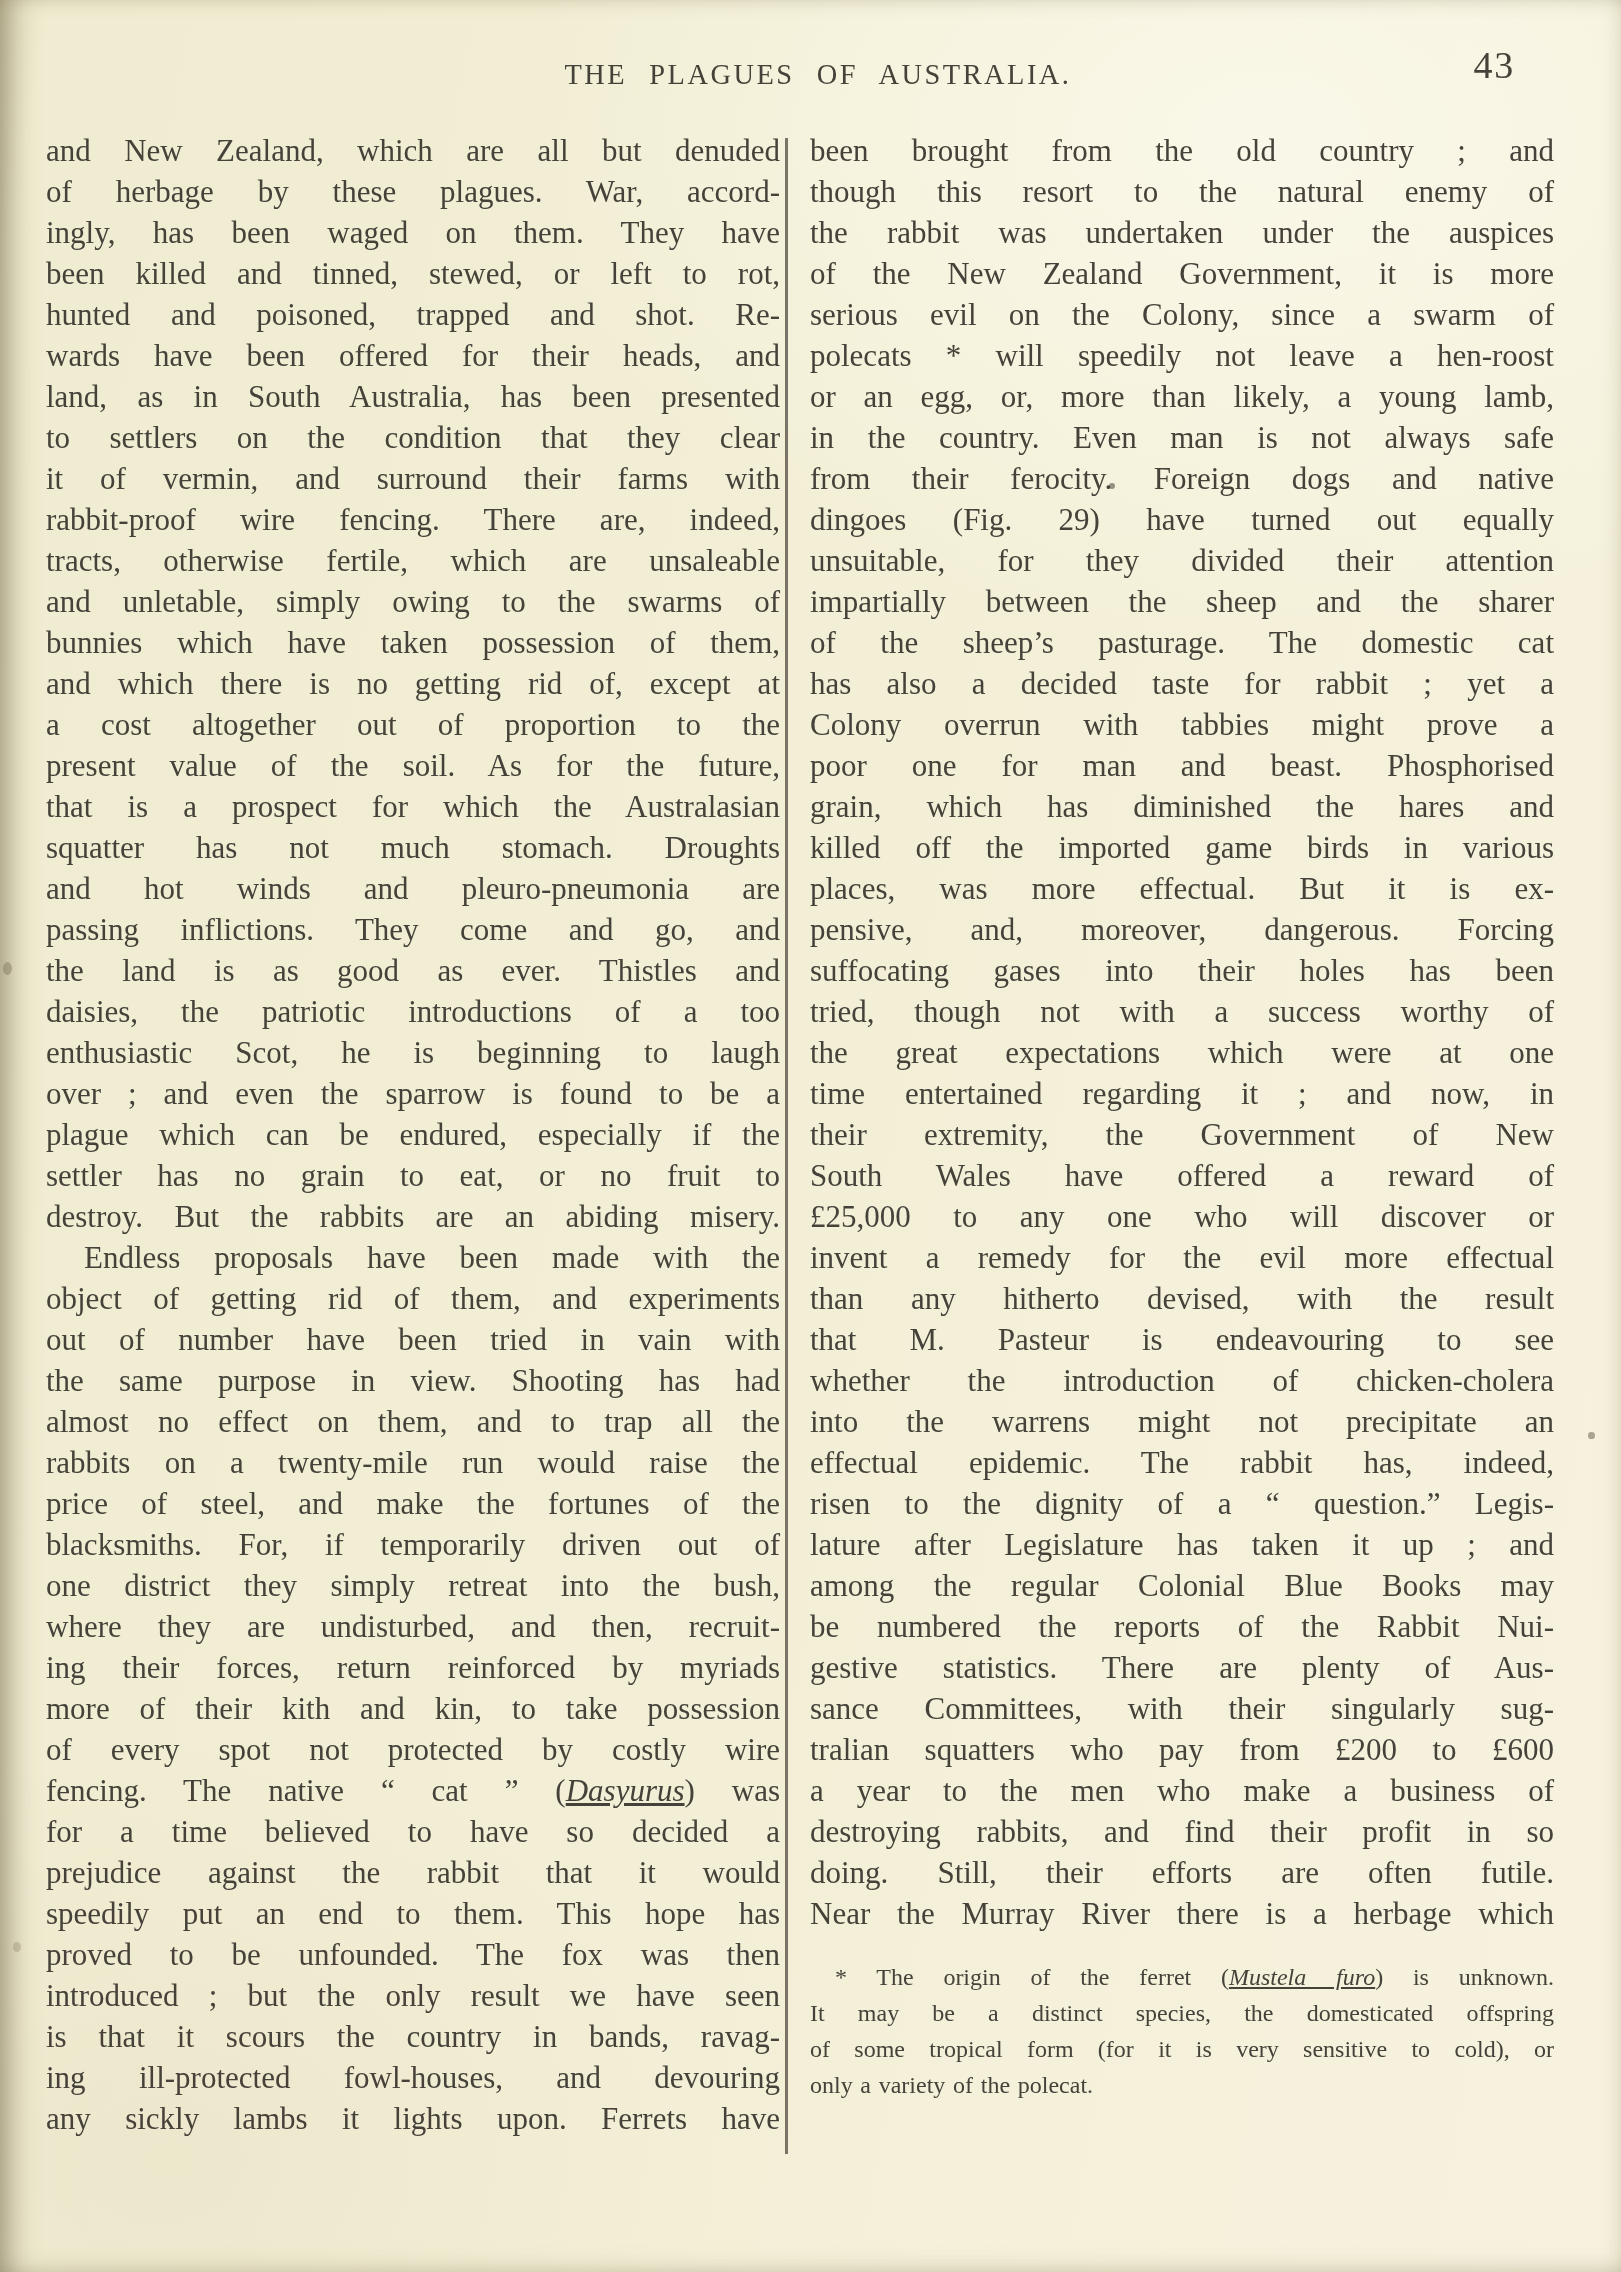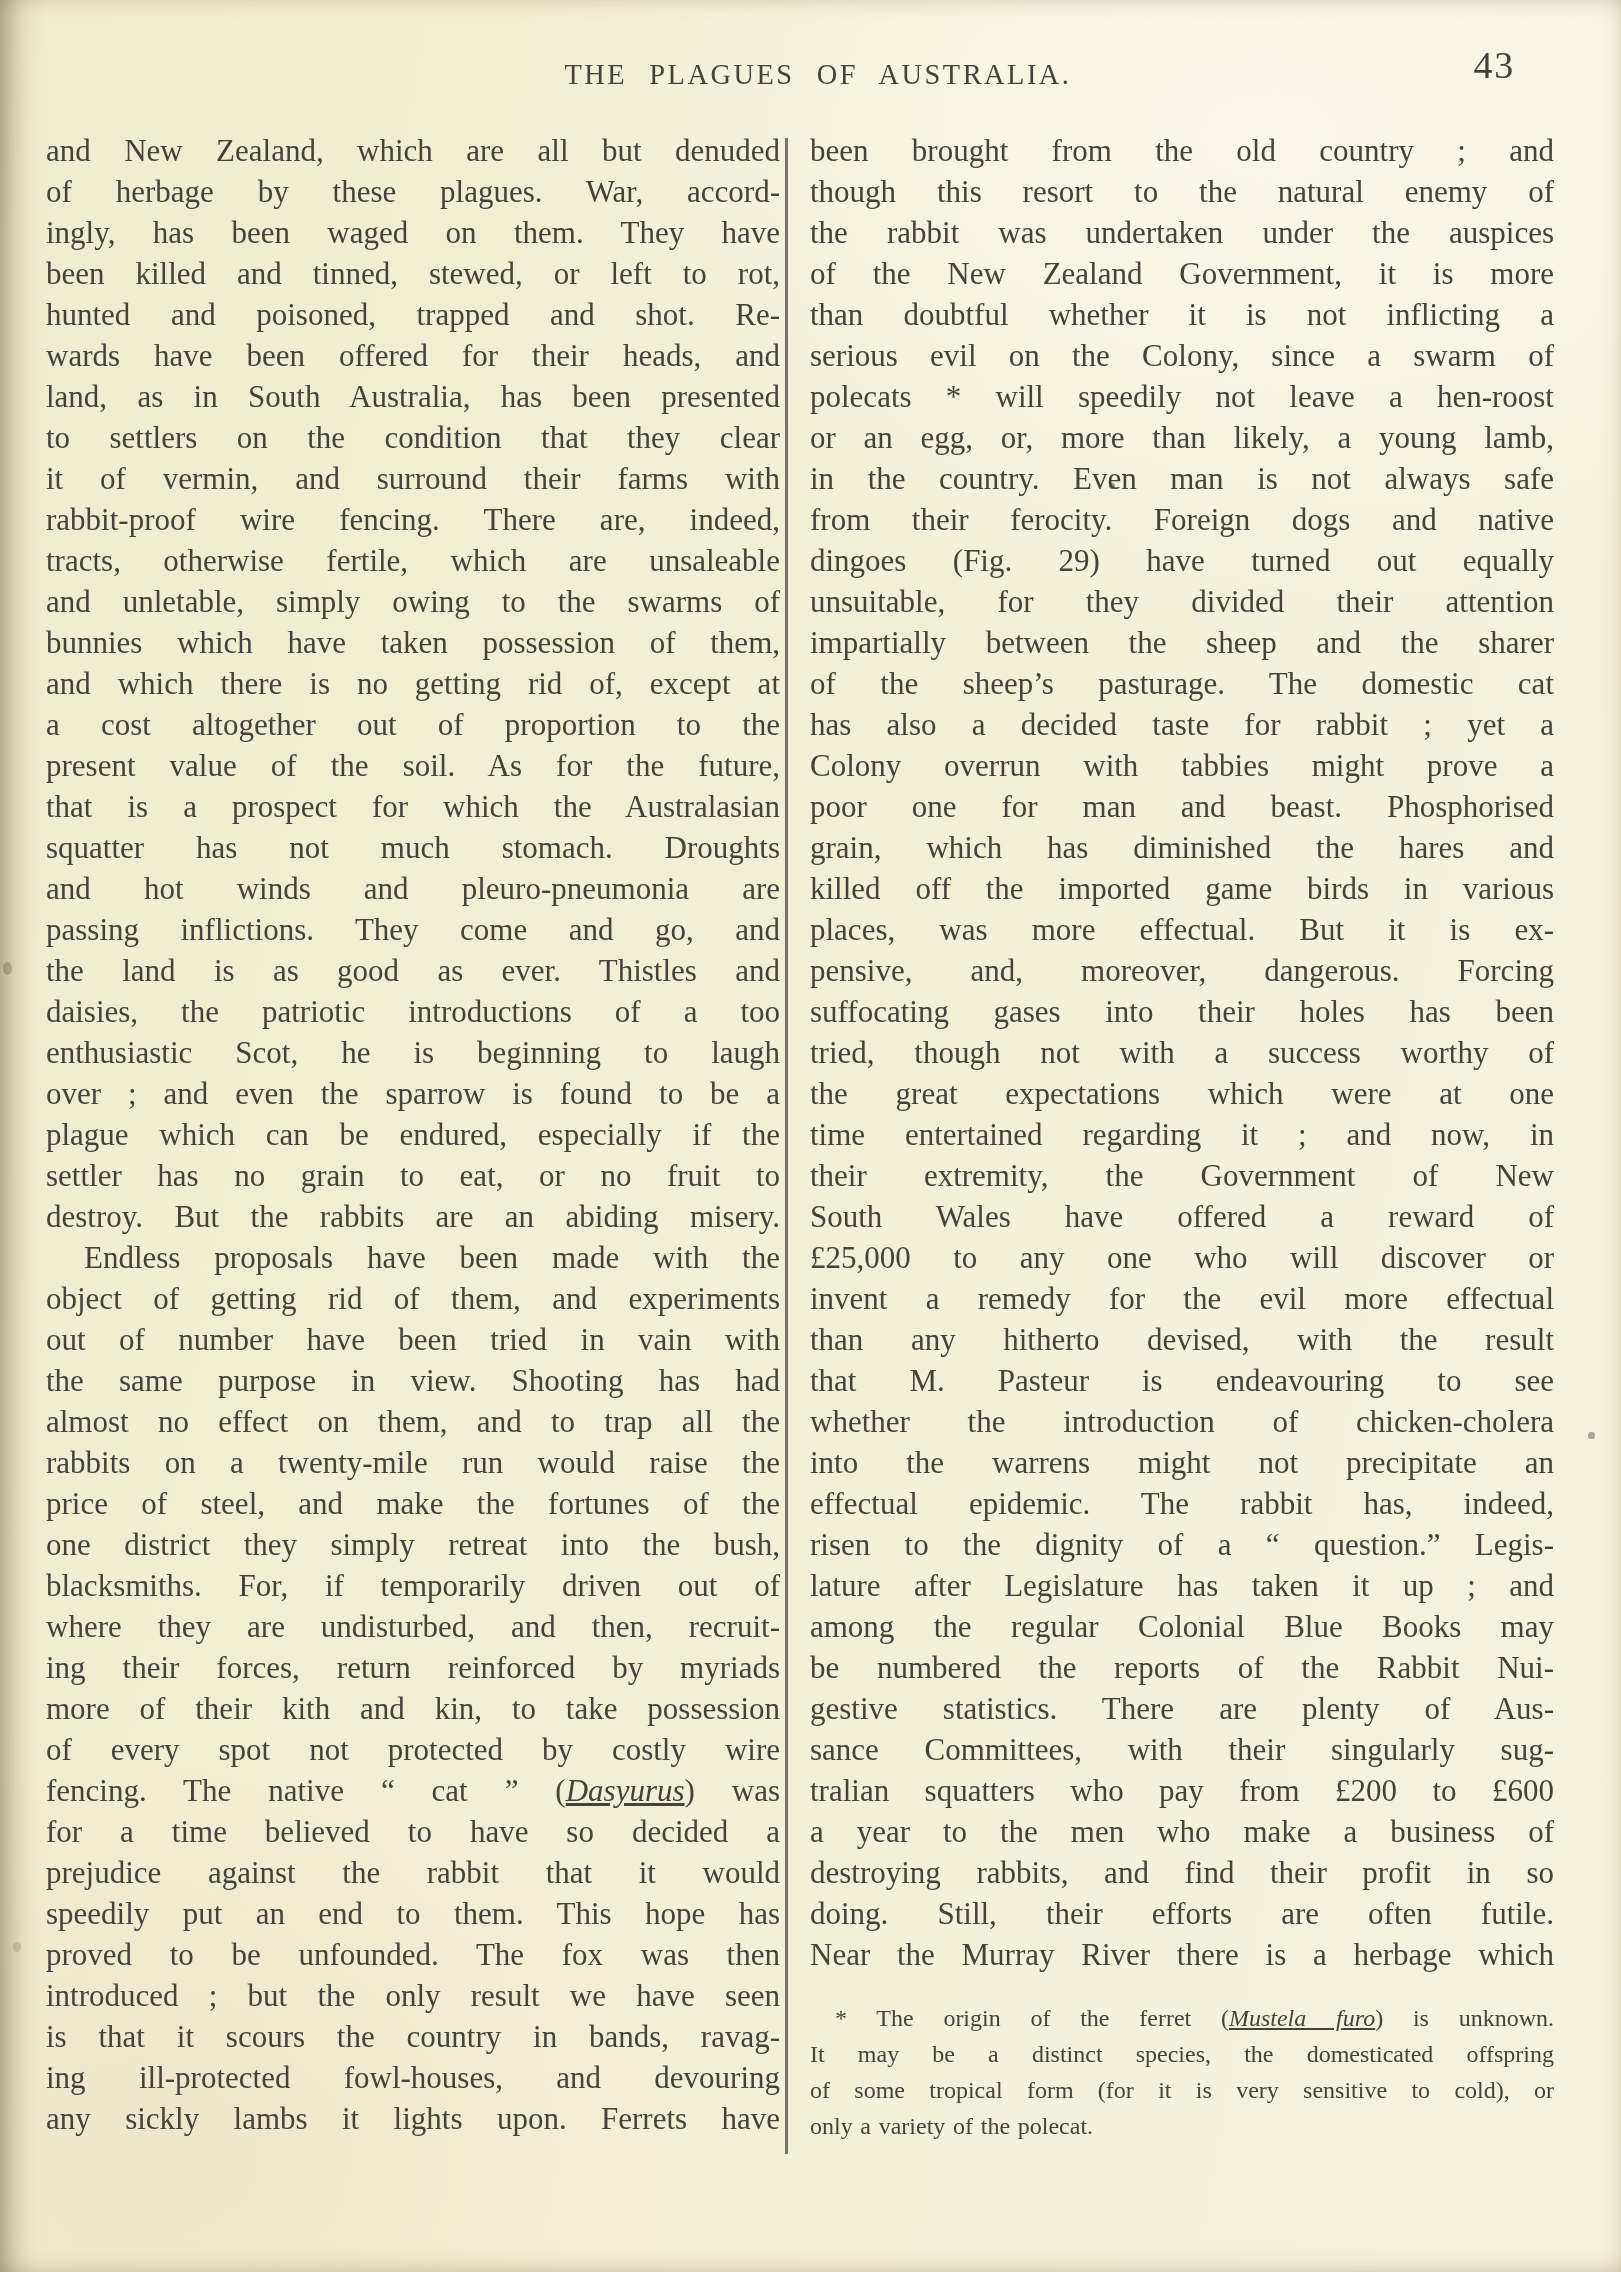--- a/index.html
+++ b/index.html
@@ -96,22 +96,22 @@
       <div class="line"><span>plague which can be endured, especially if the</span></div>
       <div class="line"><span>settler has no grain to eat, or no fruit to</span></div>
       <div class="line"><span>destroy.  But the rabbits are an abiding misery.</span></div>
       <div class="line indent"><span>Endless proposals have been made with the</span></div>
       <div class="line"><span>object of getting rid of them, and experiments</span></div>
       <div class="line"><span>out of number have been tried in vain with</span></div>
       <div class="line"><span>the same purpose in view.  Shooting has had</span></div>
       <div class="line"><span>almost no effect on them, and to trap all the</span></div>
       <div class="line"><span>rabbits on a twenty-mile run would raise the</span></div>
       <div class="line"><span>price of steel, and make the fortunes of the</span></div>
+      <div class="line"><span>blacksmiths.  For, if temporarily driven out of</span></div>
       <div class="line"><span>one district they simply retreat into the bush,</span></div>
-      <div class="line"><span>blacksmiths.  For, if temporarily driven out of</span></div>
       <div class="line"><span>where they are undisturbed, and then, recruit-</span></div>
       <div class="line"><span>ing their forces, return reinforced by myriads</span></div>
       <div class="line"><span>more of their kith and kin, to take possession</span></div>
       <div class="line"><span>of every spot not protected by costly wire</span></div>
       <div class="line"><span>fencing.  The native “ cat ” (</span><i>Dasyurus</i><span>) was</span></div>
       <div class="line"><span>for a time believed to have so decided a</span></div>
       <div class="line"><span>prejudice against the rabbit that it would</span></div>
       <div class="line"><span>speedily put an end to them.  This hope has</span></div>
       <div class="line"><span>proved to be unfounded.  The fox was then</span></div>
       <div class="line"><span>introduced ; but the only result we have seen</span></div>
@@ -119,21 +119,20 @@
       <div class="line"><span>ing ill-protected fowl-houses, and devouring</span></div>
       <div class="line"><span>any sickly lambs it lights upon.  Ferrets have</span></div>
     </div>
 
   <div class="col" id="col-right">
     <div id="right-main">
         <div class="line"><span>been brought from the old country ; and</span></div>
         <div class="line"><span>though this resort to the natural enemy of</span></div>
         <div class="line"><span>the rabbit was undertaken under the auspices</span></div>
         <div class="line"><span>of the New Zealand Government, it is more</span></div>
-        <div class="line"><span>than doubtful whether it is not inflicting a</span></div>
         <div class="line"><span>serious evil on the Colony, since a swarm of</span></div>
         <div class="line"><span>polecats * will speedily not leave a hen-roost</span></div>
         <div class="line"><span>or an egg, or, more than likely, a young lamb,</span></div>
         <div class="line"><span>in the country.  Even man is not always safe</span></div>
         <div class="line"><span>from their ferocity.  Foreign dogs and native</span></div>
         <div class="line"><span>dingoes (Fig. 29) have turned out equally</span></div>
         <div class="line"><span>unsuitable, for they divided their attention</span></div>
         <div class="line"><span>impartially between the sheep and the sharer</span></div>
         <div class="line"><span>of the sheep’s pasturage.  The domestic cat</span></div>
         <div class="line"><span>has also a decided taste for rabbit ; yet a</span></div>

